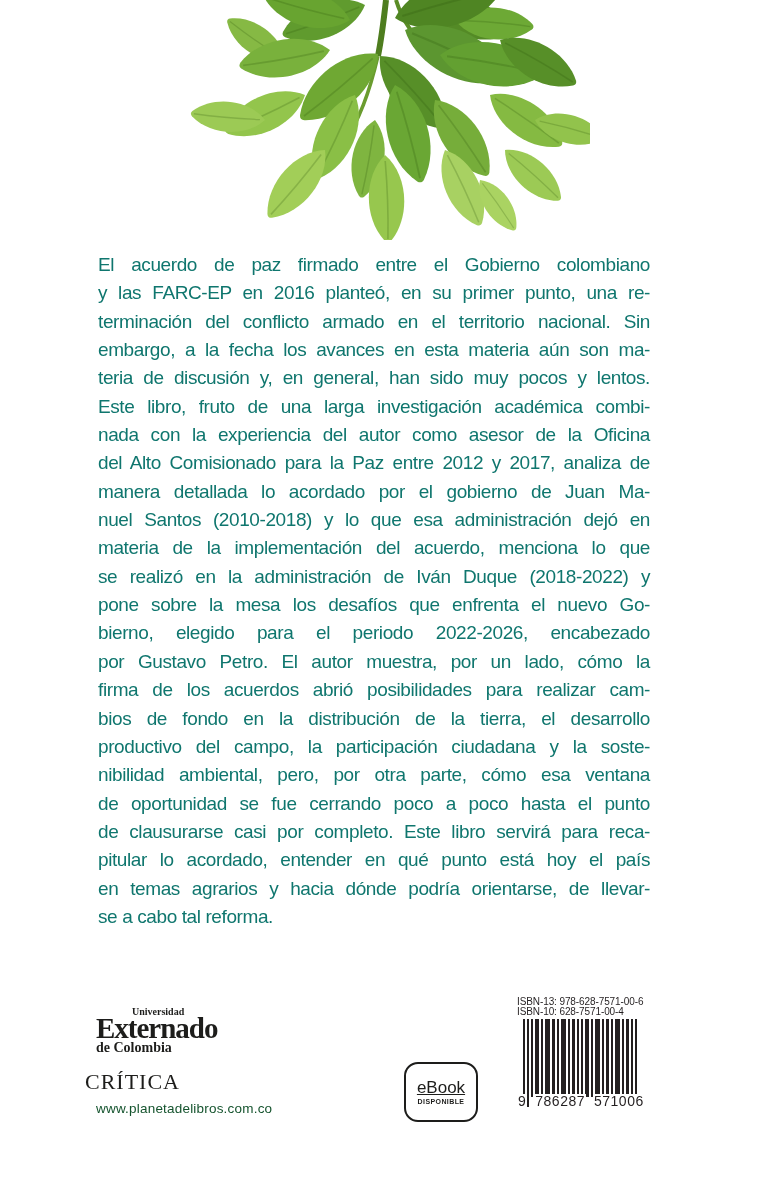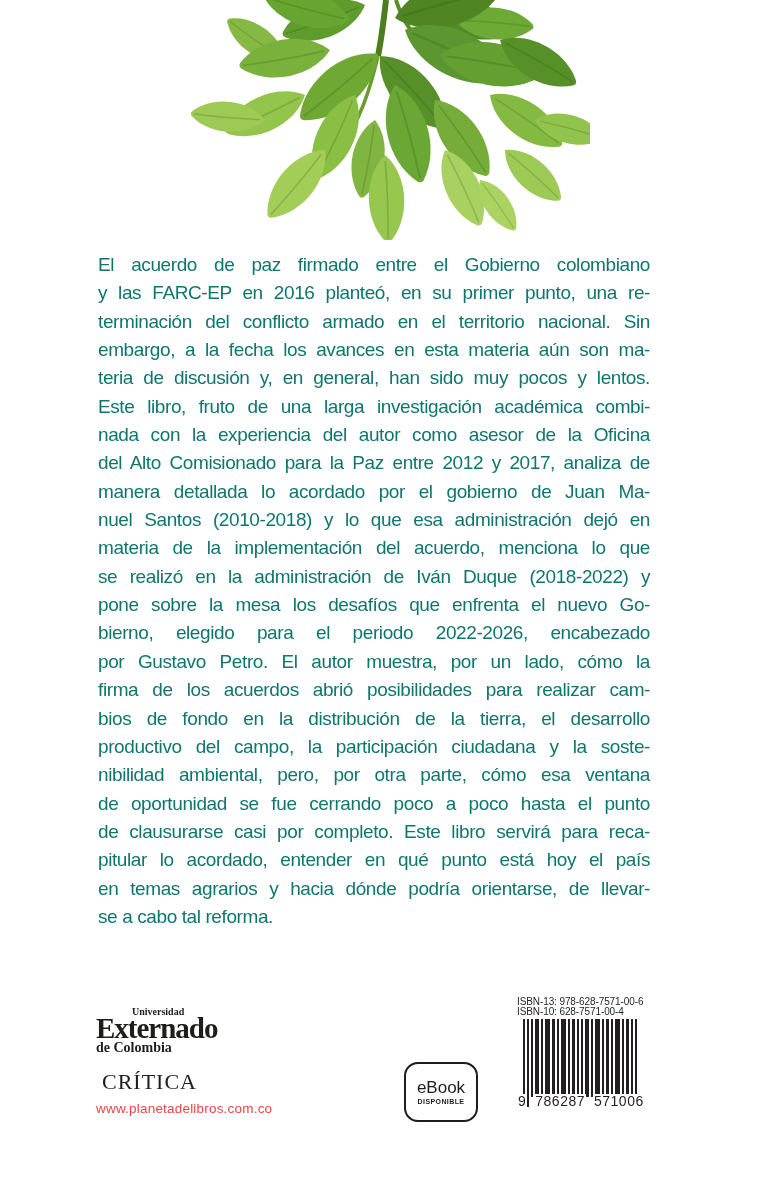--- a/index.html
+++ b/index.html
@@ -25,37 +25,37 @@
   .externado {
     position:absolute; left:96px; top:1006px;
     font-family:Liberation Serif, serif; font-weight:bold; color:#1d1d1b;
   }
   .ext-top { font-size:10px; margin-left:36px; margin-bottom:-4px; }
   .ext-name { font-size:29px; letter-spacing:-1px; line-height:1.05; }
   .ext-bottom { font-size:14px; text-align:left; margin-top:-3px; width:128px; }
 
   
   .critica {
-    position:absolute; left:102px; top:1069px;
+    position:absolute; left:85px; top:1069px;
     font-family:"Liberation Serif", serif; font-size:22px;
     letter-spacing:1px; color:#1d1d1b;
   }
   .website {
     position:absolute; left:96px; top:1101px;
-    font-size:13.5px; color:#ef4444; letter-spacing:0.2px;
+    font-size:13.5px; color:#14532d; letter-spacing:0.2px;
   }
 
   
   .ebook {
     position:absolute; left:404px; top:1062px; width:70px; height:56px;
     border:2.5px solid #1d1d1b; border-radius:14px; box-sizing:content-box;
     display:flex; flex-direction:column; align-items:center; justify-content:center;
     color:#1d1d1b; background:#fff;
   }
-  .ebook-title { font-size:17px; line-height:18px; }
+  .ebook-title { font-size:17px; line-height:18px;text-decoration:underline; }
   .ebook-sub { font-size:7px; font-weight:bold; letter-spacing:0.4px; margin-top:1px; }
 
   
   .barcode { position:absolute; left:517px; top:997px; width:126px; color:#231f20; }
   .isbn-line { font-size:10px; line-height:10px; letter-spacing:-0.1px; white-space:nowrap; }
   .bars { display:block; margin-top:2px; }
   .bc-digits {
     position:relative; display:flex; gap:7px; margin-top:-13px;
     font-size:14px; line-height:15px; letter-spacing:0.5px;
   }

